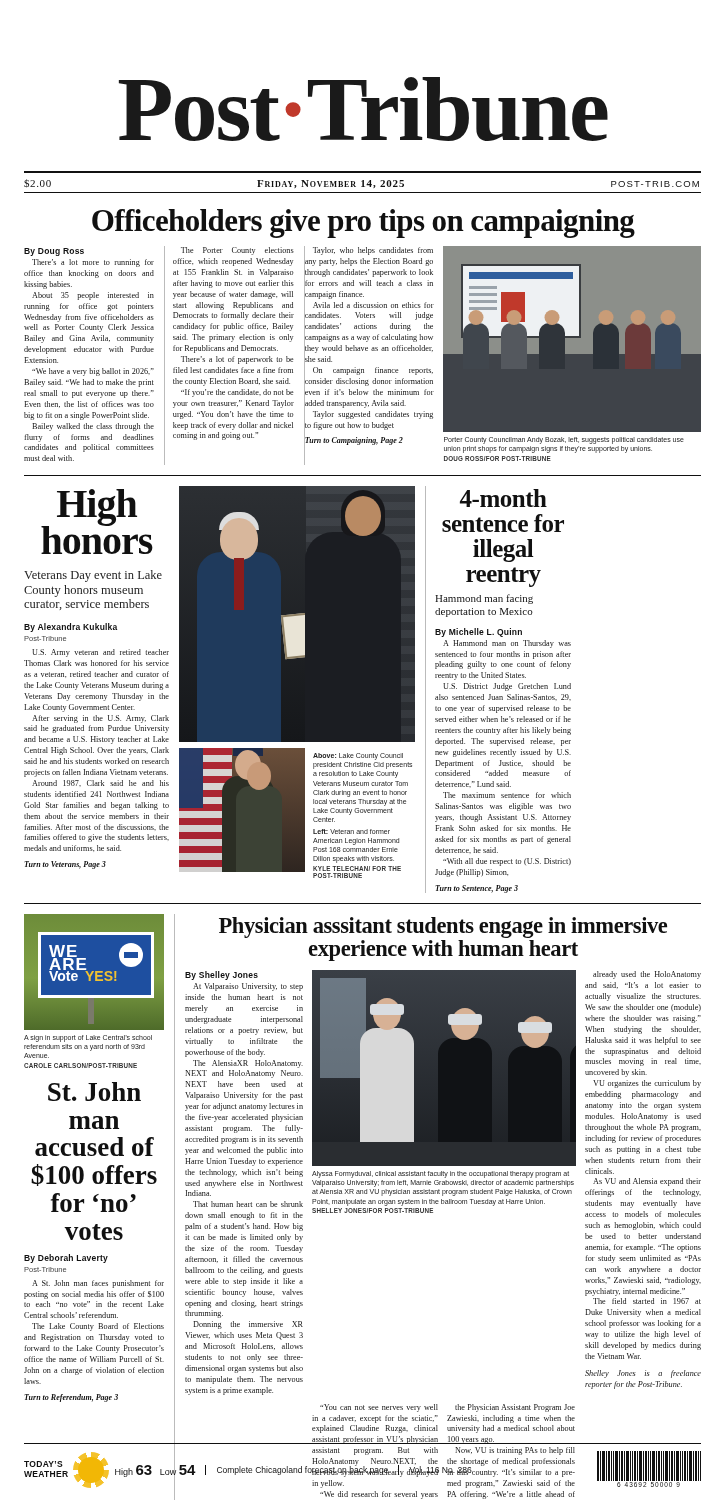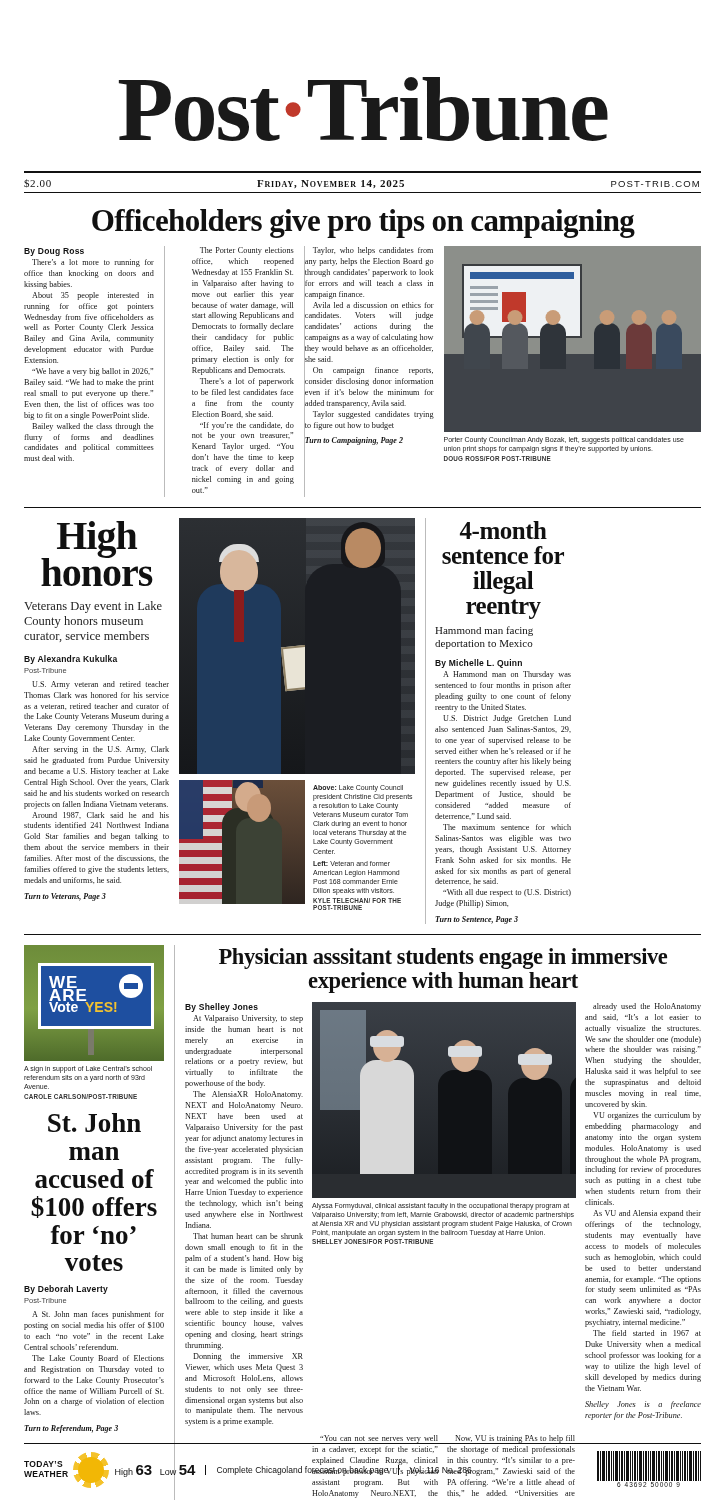--- a/index.html
+++ b/index.html
@@ -186,21 +186,21 @@
   <div class="headline lead-headline">Officeholders give pro tips on campaigning</div>
 
   <div class="lead-grid">
     <div class="lead-col body-col">
       <div class="byline">By Doug Ross</div>
       <p class="first">There’s a lot more to running for office than knocking on doors and kissing babies.</p>
       <p>About 35 people interested in running for office got pointers Wednesday from five officeholders as well as Porter County Clerk Jessica Bailey and Gina Avila, community development educator with Purdue Extension.</p>
       <p>“We have a very big ballot in 2026,” Bailey said. “We had to make the print real small to put everyone up there.” Even then, the list of offices was too big to fit on a single PowerPoint slide.</p>
       <p>Bailey walked the class through the flurry of forms and deadlines candidates and political committees must deal with.</p>
     </div>
-    <div class="lead-col body-col vsep" style="padding-left:27px">
+    <div class="lead-col body-col vsep" style="padding-left:8px">
       <p>The Porter County elections office, which reopened Wednesday at 155 Franklin St. in Valparaiso after having to move out earlier this year because of water damage, will start allowing Republicans and Democrats to formally declare their candidacy for public office, Bailey said. The primary election is only for Republicans and Democrats.</p>
       <p>There’s a lot of paperwork to be filed lest candidates face a fine from the county Election Board, she said.</p>
       <p>“If you’re the candidate, do not be your own treasurer,” Kenard Taylor urged. “You don’t have the time to keep track of every dollar and nickel coming in and going out.”</p>
     </div>
     <div class="lead-col body-col vsep" style="padding-left:0">
       <p>Taylor, who helps candidates from any party, helps the Election Board go through candidates’ paperwork to look for errors and will teach a class in campaign finance.</p>
       <p>Avila led a discussion on ethics for candidates. Voters will judge candidates’ actions during the campaigns as a way of calculating how they would behave as an officeholder, she said.</p>
       <p>On campaign finance reports, consider disclosing donor information even if it’s below the minimum for added transparency, Avila said.</p>
       <p>Taylor suggested candidates trying to figure out how to budget</p>
       <div class="jump">Turn to Campaigning, Page 2</div>
@@ -383,20 +383,21 @@
       </div>
 
       <div style="display:flex; gap:9px; margin-top:6px;">
         <div style="width:118px"></div>
         <div style="width:126px" class="body-col">
           <p>“You can not see nerves very well in a cadaver, except for the sciatic,” explained Claudine Ruzga, clinical assistant professor in VU’s physician assistant program. But with HoloAnatomy Neuro.NEXT, the nervous system was clearly displayed in yellow.</p>
           <p>“We did research for several years before we chose this resource,” Ruzga said.</p>
 
         </div>
         <div style="width:128px" class="body-col">
+          <p>the Physician Assistant Program Joe Zawieski, including a time when the university had a medical school about 100 years ago.</p>
           <p>Now, VU is training PAs to help fill the shortage of medical professionals in this country. “It’s similar to a pre-med program,” Zawieski said of the PA offering. “We’re a little ahead of this,” he added. “Universities are moving more and more toward accelerated degrees.”</p>
 
         </div>
         <div style="width:116px"></div>
       </div>
     </div>
   </div>
 
   <div class="footer">
     <div class="wx-label">

